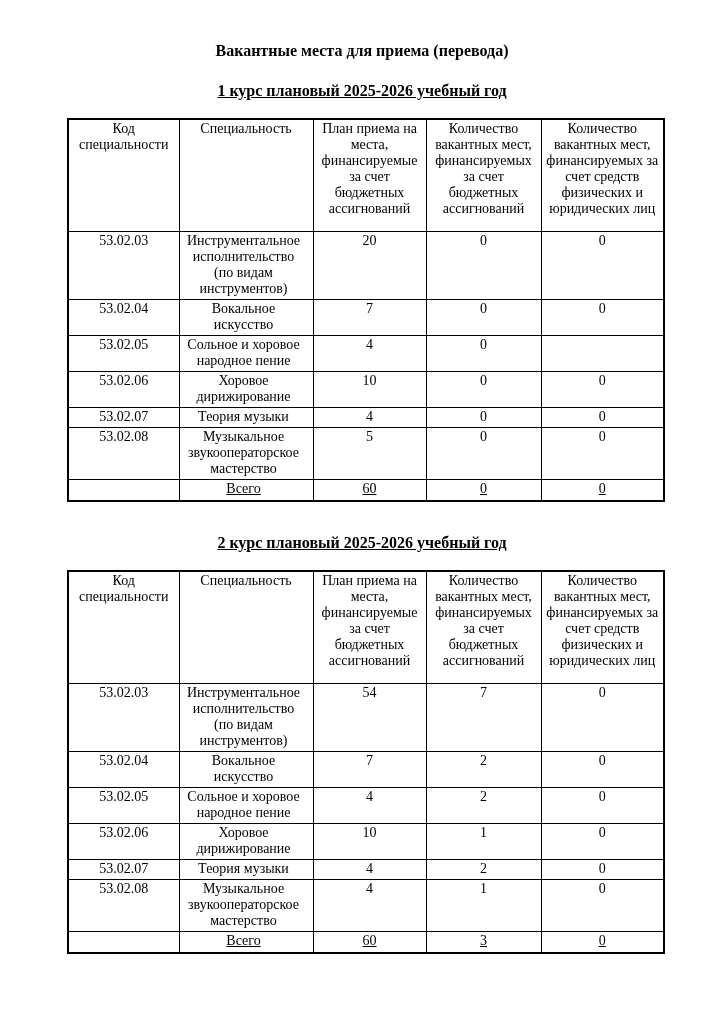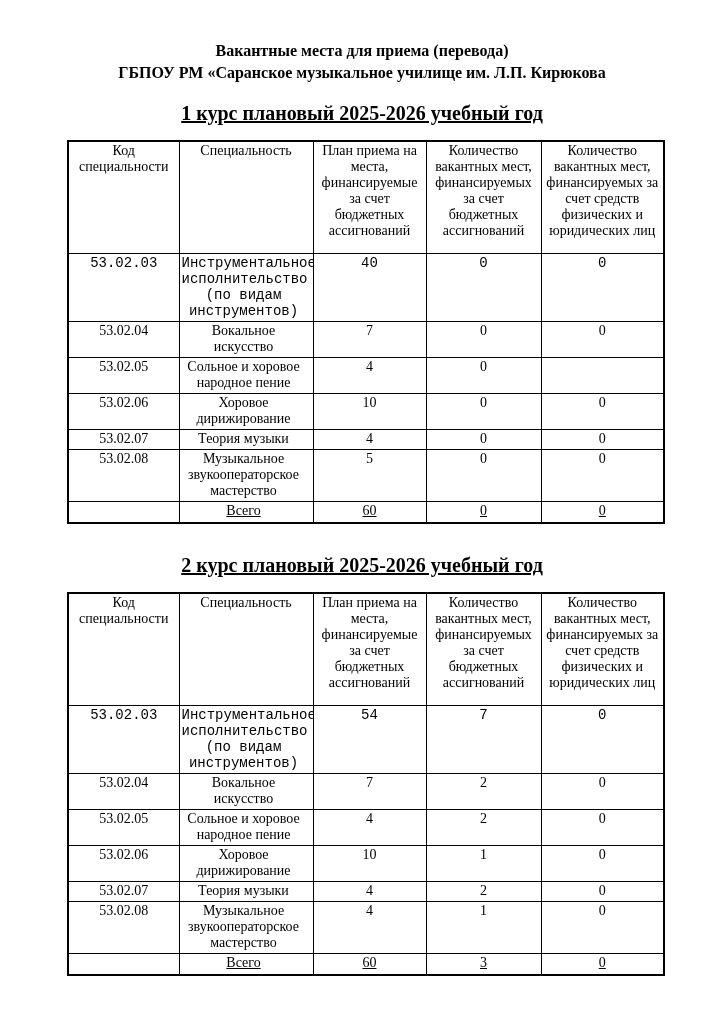--- a/index.html
+++ b/index.html
@@ -21,21 +21,21 @@
   .doc-title {
     text-align: center;
     font-weight: bold;
     font-size: 16px;
     line-height: 22px;
     margin-left: -6px; 
   }
   .table-title {
     text-align: center;
     font-weight: bold;
-    font-size: 20px;
+    font-size: 16px;
     line-height: 22px;
     text-decoration: underline;
     margin-left: -6px;
   }
   .table-title.first { margin-top: 18px; margin-bottom: 16px; }
   .table-title.second { margin-top: 30px; margin-bottom: 16px; }
 
   table.vacancies {
     border-collapse: collapse;
     table-layout: fixed;
@@ -47,32 +47,31 @@
   table.vacancies th,
   table.vacancies td {
     border: 1px solid #000;
     text-align: center;
     vertical-align: top;
     padding: 1px 2px 2px 2px;
     font-weight: normal;
     overflow: hidden;
   }
   table.vacancies td.cell-specialty { padding-right: 7px; }
-  table.vacancies tr.row-tall td { height: 62px; font-family: Liberation Mono, monospace; }
+  table.vacancies tr.row-tall td { height: 62px; }
   table.vacancies tr.row-total td { height: 17px; text-decoration: underline; }
   table.vacancies thead th { height: 108px; }
 </style>
 </head>
 <body>
 
 <div class="page">
 
   <div class="doc-title">Вакантные места для приема (перевода)</div>
 
-  <div class="doc-title">ГБПОУ РМ «Саранское музыкальное училище им. Л.П. Кирюкова</div>
 
   <div class="table-title first">1 курс плановый 2025-2026 учебный год</div>
 
   <table class="vacancies">
       <colgroup>
         <col style="width: 111px;">
         <col style="width: 134px;">
         <col style="width: 113px;">
         <col style="width: 115px;">
         <col style="width: 123px;">
@@ -83,21 +82,21 @@
           <th>Специальность</th>
           <th>План приема на места, финансируемые за счет бюджетных ассигнований</th>
           <th>Количество вакантных мест, финансируемых за счет бюджетных ассигнований</th>
           <th>Количество вакантных мест, финансируемых за счет средств физических и юридических лиц</th>
         </tr>
       </thead>
       <tbody>
         <tr class="row-tall">
           <td class="cell-code">53.02.03</td>
           <td class="cell-specialty">Инструментальное исполнительство (по видам инструментов)</td>
-          <td class="cell-plan">40</td>
+          <td class="cell-plan">20</td>
           <td class="cell-vacant-budget">0</td>
           <td class="cell-vacant-paid">0</td>
         </tr>
         <tr>
           <td class="cell-code">53.02.04</td>
           <td class="cell-specialty">Вокальное искусство</td>
           <td class="cell-plan">7</td>
           <td class="cell-vacant-budget">0</td>
           <td class="cell-vacant-paid">0</td>
         </tr>

